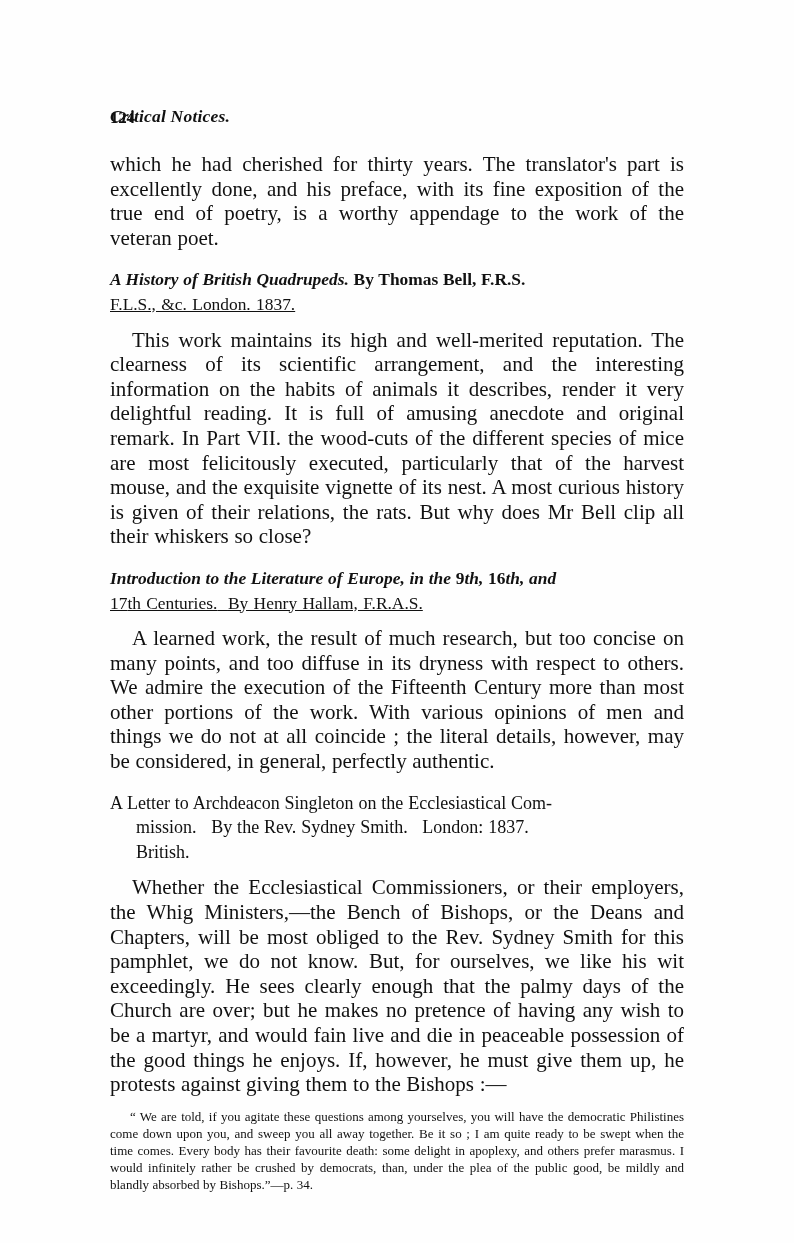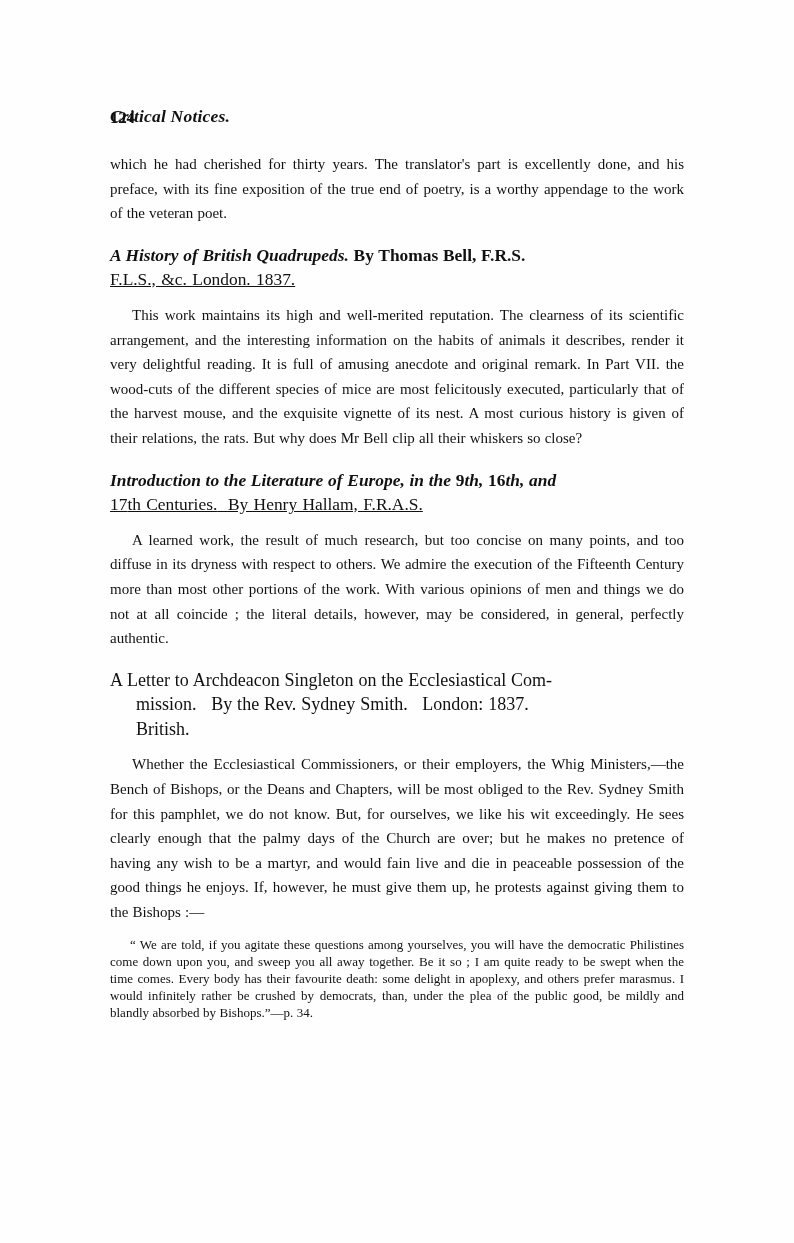--- a/index.html
+++ b/index.html
@@ -50,21 +50,21 @@
     text-align: left;
     font-size: 17.5px;
     font-style: italic;
     font-weight: bold;
     letter-spacing: 0.2px;
   }
 
   
   p.body {
     margin: 0 0 0 0;
-    font-size: 15px;
+    font-size: 21px;
     line-height: 24.6px;
     text-align: justify;
     text-justify: inter-word;
     word-spacing: 0.4px;
     hyphens: manual;
   }
   p.body.indent {
     text-indent: 22px;
   }
   p.body.cont {

